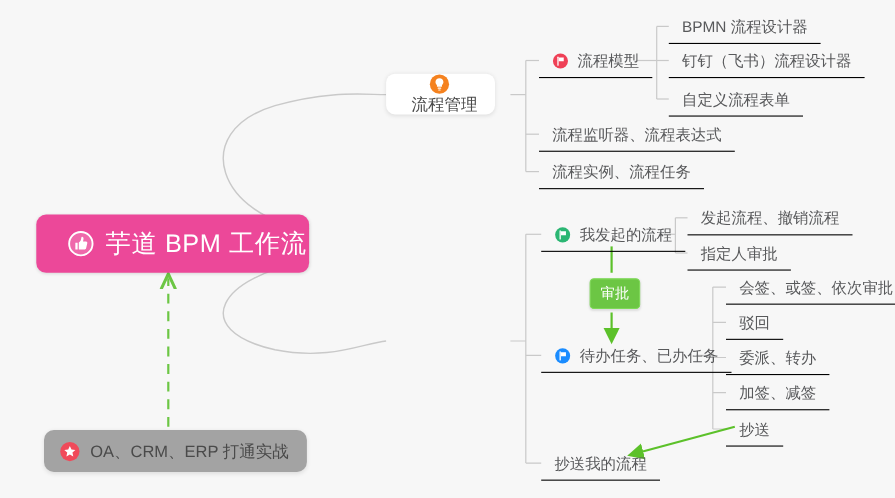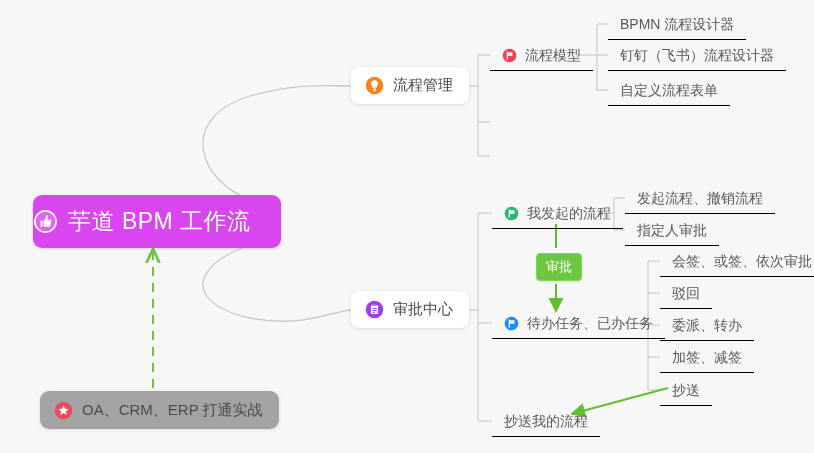--- a/index.html
+++ b/index.html
@@ -10,26 +10,26 @@
     overflow:hidden;
     position:relative;
   }
   #canvas{position:absolute;left:0;top:0;width:814px;height:453px;}
   svg.links{position:absolute;left:0;top:0;width:814px;height:453px;pointer-events:none;}
 
   
   .root-node{
     position:absolute;left:33px;top:195px;
     width:248px;height:53px;
-    background:#d946ef;
+    background:#ec4899;
     border-radius:9px;
     display:flex;align-items:center;
     box-shadow:0 1px 3px rgba(0,0,0,.12);
     box-sizing:border-box;
-    padding-left:0;
+    padding-left:28px;
   }
   .root-label{
     color:#ffffff;font-size:23px;letter-spacing:.5px;
     margin-left:10px;white-space:nowrap;
   }
   .thumb-icon{width:25px;height:25px;flex:0 0 25px;display:block;}
 
   
   .branch-node{
     position:absolute;
@@ -38,21 +38,21 @@
     box-shadow:0 1px 4px rgba(0,0,0,.10);
     display:flex;align-items:center;
     padding:0 16px 0 14px;
     height:37px;
     box-sizing:border-box;
     white-space:nowrap;
   }
   .branch-label{font-size:15px;color:#4a4a4a;margin-left:9px;}
   .branch-icon{width:19px;height:19px;flex:0 0 19px;display:block;}
 
-  #branch-liucheng{left:351px;top:67px;}
+  #branch-liucheng{left:351px;top:67px;flex-direction:column;}
   #branch-shenpi{left:351px;top:291px;}
 
   
   #card-oa{
     position:absolute;left:40px;top:391px;height:38px;
     background:#a3a3a3;border-radius:9px;
     box-shadow:0 1px 4px rgba(0,0,0,.10);
     display:flex;align-items:center;padding:0 16px 0 14px;
     box-sizing:border-box;white-space:nowrap;
   }
@@ -165,47 +165,39 @@
         <path d="M10 4.4 C7.8 4.4 6.2 6.0 6.2 8.0 C6.2 9.3 6.9 10.2 7.6 11.0
                  L7.6 12.4 L12.4 12.4 L12.4 11.0 C13.1 10.2 13.8 9.3 13.8 8.0
                  C13.8 6.0 12.2 4.4 10 4.4 Z" fill="#ffffff"></path>
         <rect x="8.3" y="13.2" width="3.4" height="1.25" rx="0.6" fill="#ffffff"></rect>
         <rect x="8.8" y="15.0" width="2.4" height="1.1" rx="0.55" fill="#ffffff"></rect>
       </svg>
     </span>
     <span class="branch-label">流程管理</span>
   </div>
 
-  <div class="branch-node" id="branch-shenpi">
-    <span class="branch-icon">
-      <svg viewBox="0 0 20 20" width="19" height="19">
-        <circle cx="10" cy="10" r="9.2" fill="#9b3fe8"></circle>
-        <rect x="6.2" y="5.4" width="7.6" height="9.4" rx="1.2" fill="#ffffff"></rect>
-        <rect x="8.2" y="4.1" width="3.6" height="2.2" rx="0.9" fill="#ffffff"></rect>
-        <rect x="8.2" y="4.5" width="3.6" height="1.6" rx="0.7" fill="#9b3fe8"></rect>
-        <rect x="7.6" y="8.4" width="4.8" height="0.95" rx="0.45" fill="#9b3fe8"></rect>
-        <rect x="7.6" y="10.5" width="4.8" height="0.95" rx="0.45" fill="#9b3fe8"></rect>
-        <rect x="7.6" y="12.5" width="3.2" height="0.95" rx="0.45" fill="#9b3fe8"></rect>
-      </svg>
-    </span>
-    <span class="branch-label">审批中心</span>
-  </div>
 
   <div class="leaf with-icon" style="left:490px;top:44px;">
     <span class="leaf-icon">
       <svg viewBox="0 0 16 16" width="15" height="15">
         <circle cx="8" cy="8" r="7.3" fill="#ef4056"></circle>
         <path d="M5.6 4.2 L5.6 12.0" stroke="#ffffff" stroke-width="1.25" stroke-linecap="round"></path>
         <path d="M6.3 4.6 L11.2 4.6 L11.2 8.3 L6.3 8.3 Z" fill="#ffffff"></path>
       </svg>
     </span>
     <span>流程模型</span>
   </div>
 
-
+  <div class="leaf" style="left:490px;top:111px;">
+    <span>流程监听器、流程表达式</span>
+  </div>
+
+  <div class="leaf" style="left:490px;top:145px;">
+    <span>流程实例、流程任务</span>
+  </div>
 
   <div class="leaf" style="left:608px;top:13px;">
     <span>BPMN 流程设计器</span>
   </div>
   <div class="leaf" style="left:608px;top:44px;">
     <span>钉钉（飞书）流程设计器</span>
   </div>
   <div class="leaf" style="left:608px;top:79px;">
     <span>自定义流程表单</span>
   </div>

